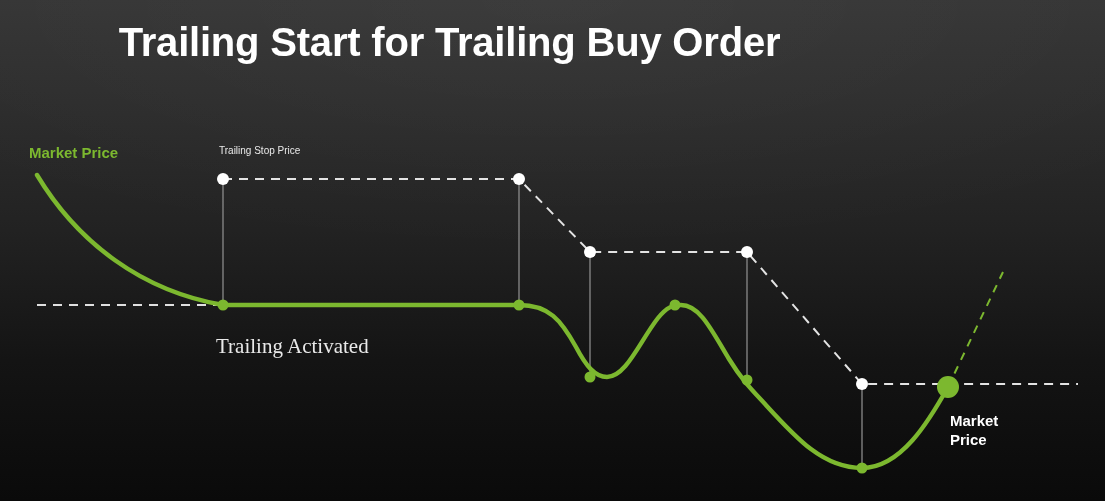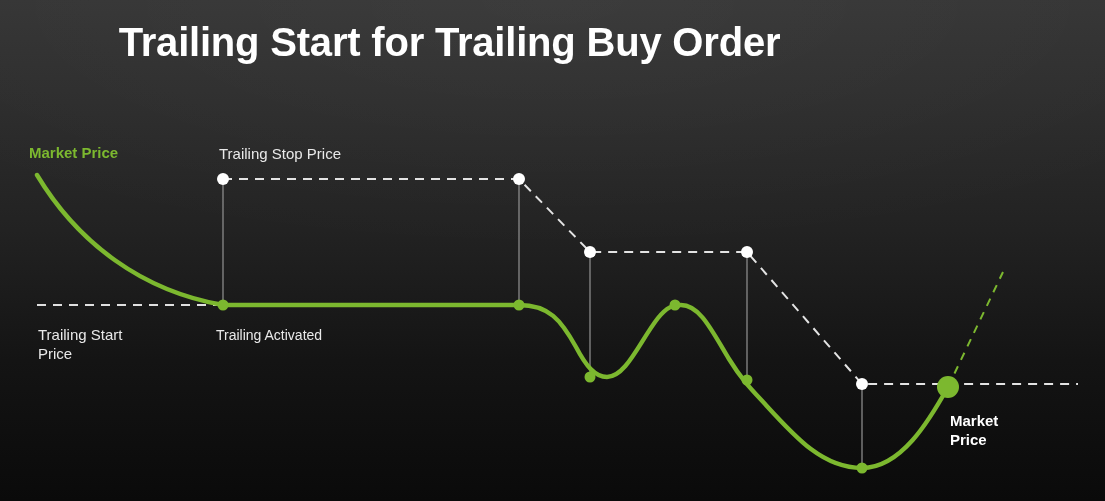--- a/index.html
+++ b/index.html
@@ -52,32 +52,33 @@
   #label-market-price {
     left: 29px;
     top: 143px;
     font-size: 15px;
     color: #7cb82f;
     font-weight: bold;
   }
   #label-trailing-stop-price {
     left: 219px;
     top: 144px;
-    font-size: 15px;
+    font-size: 10px;
   }
   #label-trailing-start-price {
     left: 38px;
     top: 325px;
     font-size: 15px;
     line-height: 1.28;
   }
   #label-trailing-activated {
     left: 216px;
-    top: 326px;
-    font-size: 14px;
+    top: 333px;
+    font-size: 21px;
+    font-family: Liberation Serif, serif;
   }
   #label-trailing-note {
     left: 216px;
     top: 350px;
     font-size: 11px;
     font-style: italic;
     font-weight: bold;
     color: #e4e4e4;
   }
   #label-market-order {
@@ -140,22 +141,20 @@
       <circle cx="747" cy="380" r="5.5" fill="#7cb82f"></circle>
       <circle cx="862" cy="468" r="5.5" fill="#7cb82f"></circle>
       <circle cx="948" cy="387" r="11" fill="#7cb82f"></circle>
     </g>
   </svg>
 
   <div class="lbl" id="label-market-price">Market Price</div>
 
   <div class="lbl" id="label-trailing-stop-price">Trailing Stop Price</div>
 
-  <div class="lbl" id="label-trailing-start-price">Trailing Start
-Price</div>
 
   <div class="lbl" id="label-trailing-activated">Trailing Activated</div>
 
 
   <div class="lbl" id="label-market-order">Market
 Price</div>
 
 </div>
 
 </body></html>

